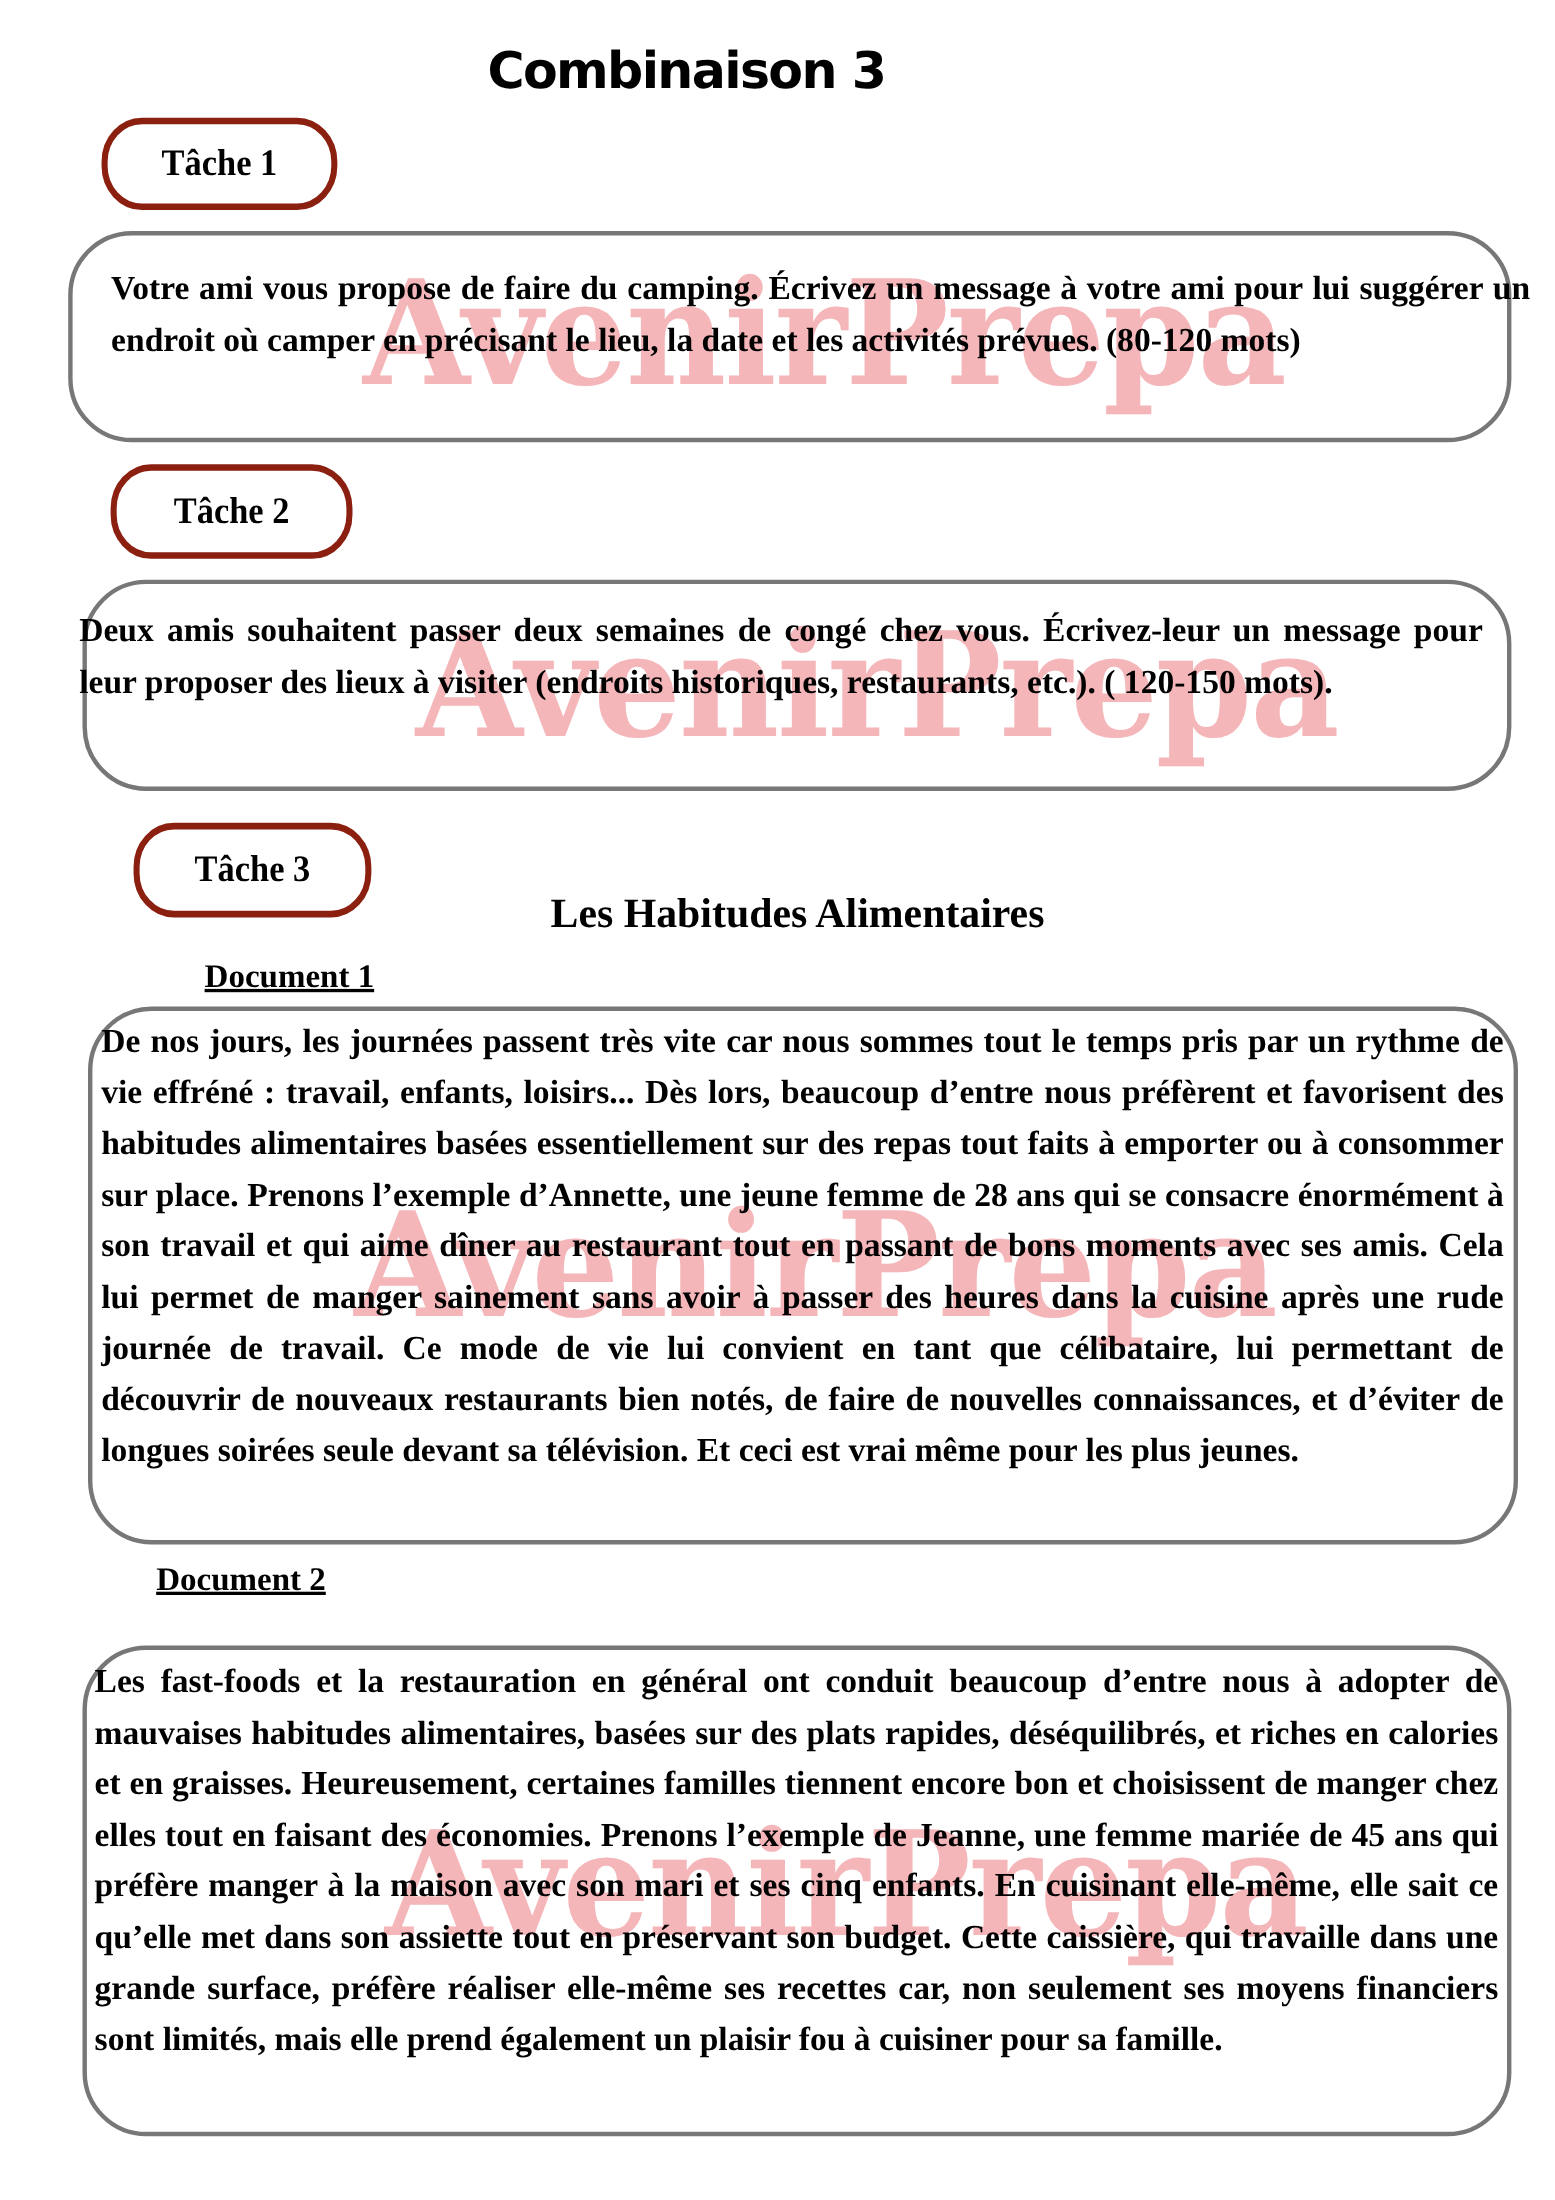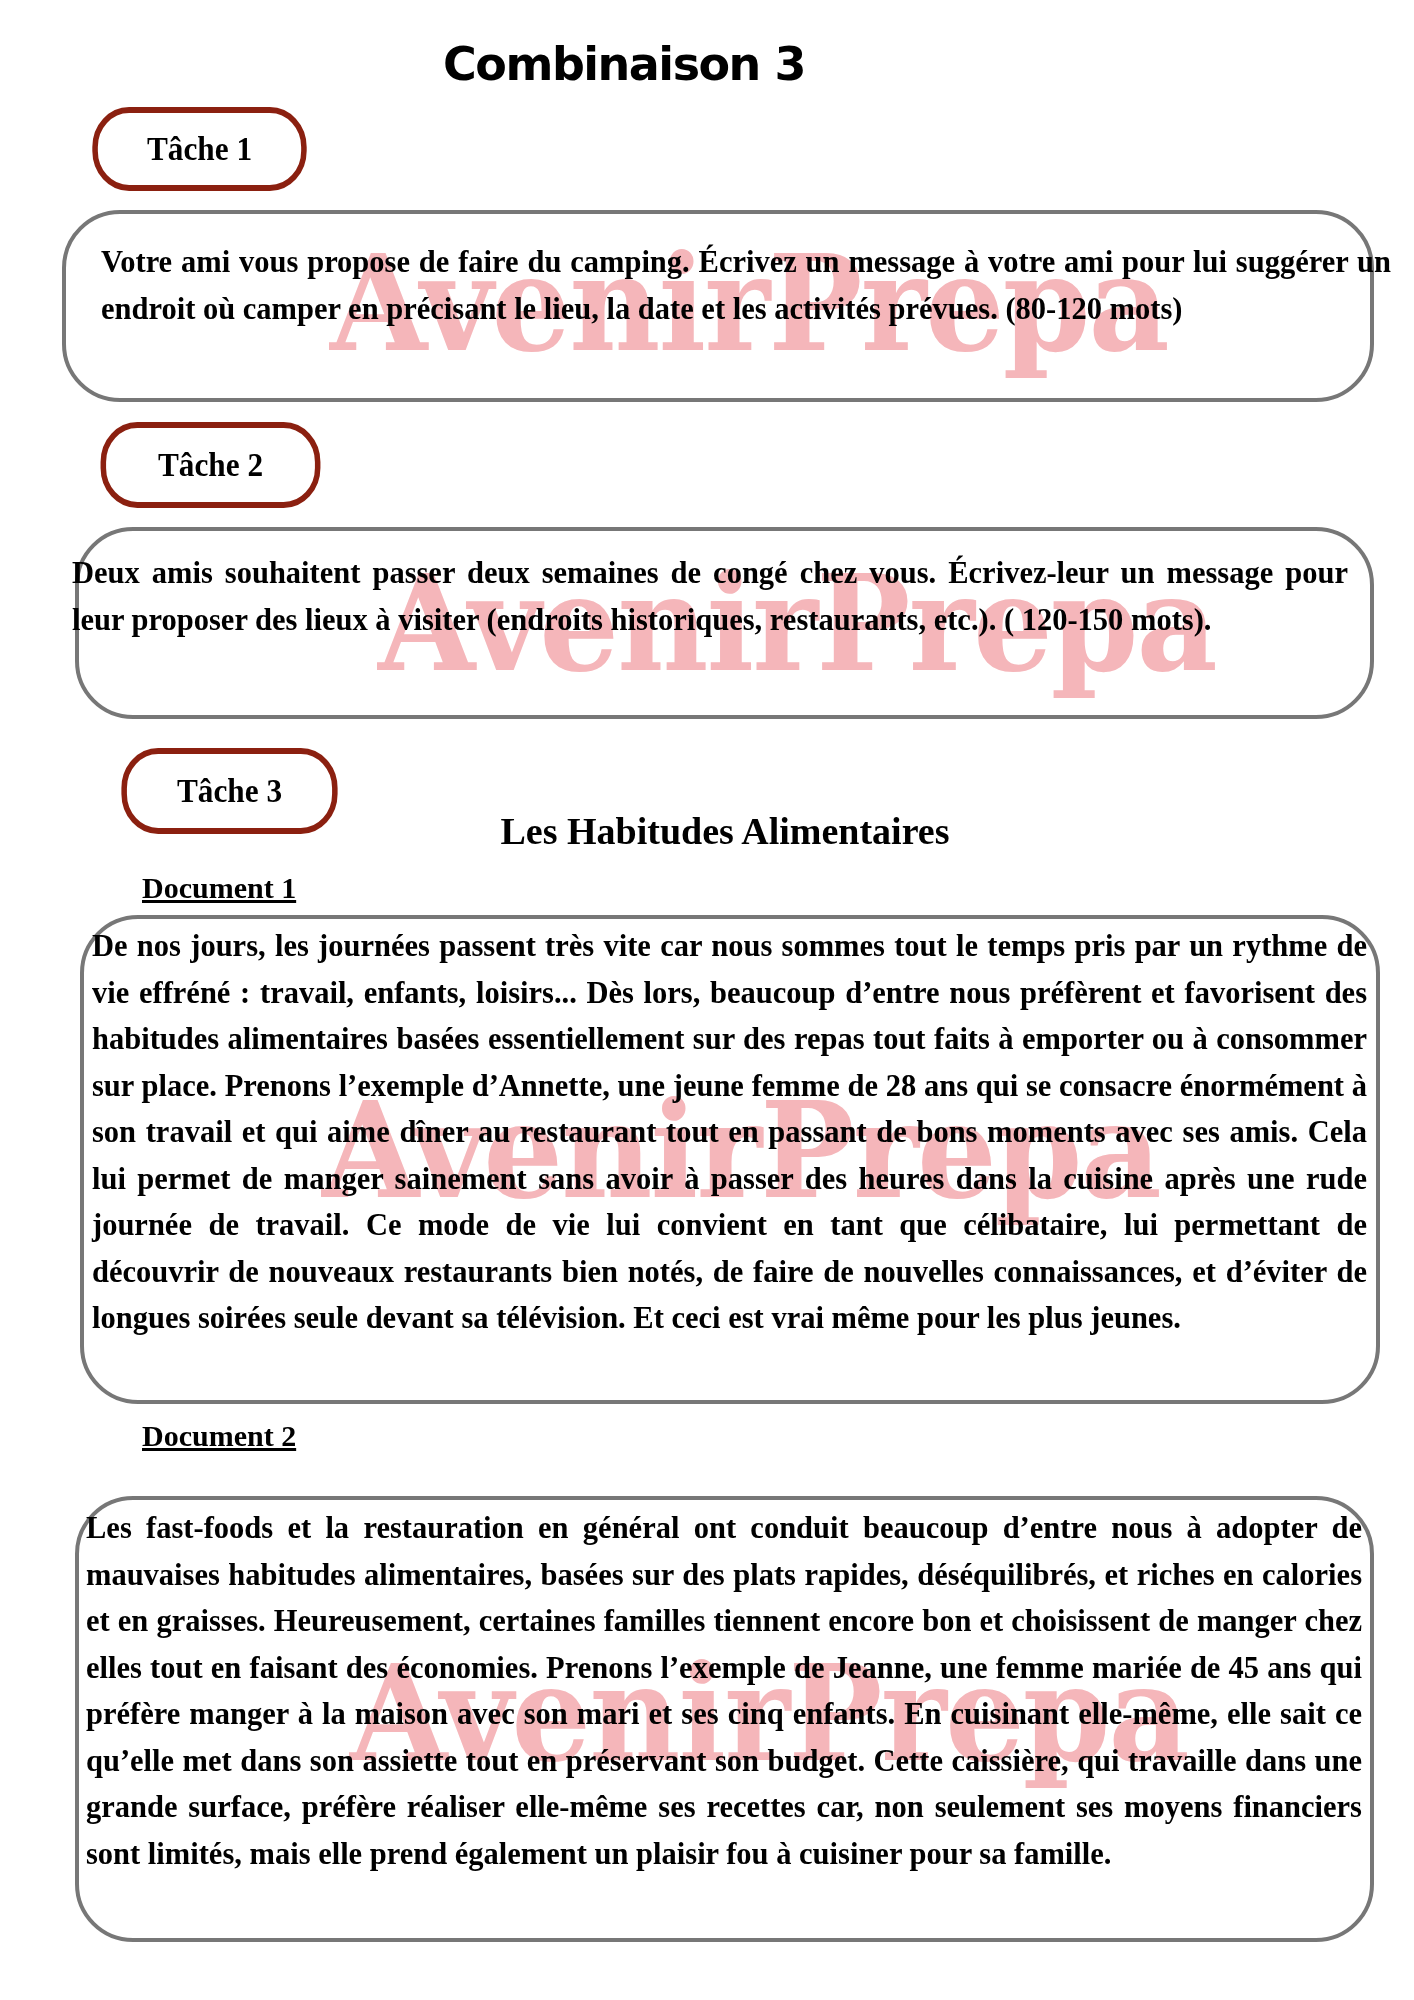--- a/index.html
+++ b/index.html
@@ -71,21 +71,21 @@
 </div>
 <div class="box" style="left:75px; top:527px; width:1299px; height:192px;"></div>
 <div class="watermark" style="left:378px; top:558px;">AvenirPrepa</div>
 <div class="box-text" style="left:72px; top:550px; width:1276px;">Deux amis souhaitent passer deux semaines de congé chez vous. Écrivez-leur un message pour leur proposer des lieux à visiter (endroits historiques, restaurants, etc.). ( 120-150 mots).</div>
 
 <div class="pill" style="left:112px; top:748px; width:235px; height:86px;">
   <span>Tâche 3</span>
 </div>
 <div class="section-title">Les Habitudes Alimentaires</div>
 
-<div class="doc-label" style="top:870px;">Document 1</div>
+<div class="doc-label" style="top:870px;margin-left:44px;">Document 1</div>
 <div class="box" style="left:80px; top:915px; width:1300px; height:489px;"></div>
 <div class="watermark" style="left:322px; top:1085px;">AvenirPrepa</div>
 <div class="box-text" style="left:92px; top:923px; width:1275px;">De nos jours, les journées passent très vite car nous sommes tout le temps pris par un rythme de vie effréné : travail, enfants, loisirs... Dès lors, beaucoup d’entre nous préfèrent et favorisent des habitudes alimentaires basées essentiellement sur des repas tout faits à emporter ou à consommer sur place. Prenons l’exemple d’Annette, une jeune femme de 28 ans qui se consacre énormément à son travail et qui aime dîner au restaurant tout en passant de bons moments avec ses amis. Cela lui permet de manger sainement sans avoir à passer des heures dans la cuisine après une rude journée de travail. Ce mode de vie lui convient en tant que célibataire, lui permettant de découvrir de nouveaux restaurants bien notés, de faire de nouvelles connaissances, et d’éviter de longues soirées seule devant sa télévision. Et ceci est vrai même pour les plus jeunes.</div>
 
 <div class="doc-label" style="top:1418px;">Document 2</div>
 <div class="box" style="left:75px; top:1496px; width:1299px; height:446px;"></div>
 <div class="watermark" style="left:350px; top:1648px;">AvenirPrepa</div>
 <div class="box-text" style="left:86px; top:1505px; width:1276px;">Les fast-foods et la restauration en général ont conduit beaucoup d’entre nous à adopter de mauvaises habitudes alimentaires, basées sur des plats rapides, déséquilibrés, et riches en calories et en graisses. Heureusement, certaines familles tiennent encore bon et choisissent de manger chez elles tout en faisant des économies. Prenons l’exemple de Jeanne, une femme mariée de 45 ans qui préfère manger à la maison avec son mari et ses cinq enfants. En cuisinant elle-même, elle sait ce qu’elle met dans son assiette tout en préservant son budget. Cette caissière, qui travaille dans une grande surface, préfère réaliser elle-même ses recettes car, non seulement ses moyens financiers sont limités, mais elle prend également un plaisir fou à cuisiner pour sa famille.</div>
 
 </body></html>

